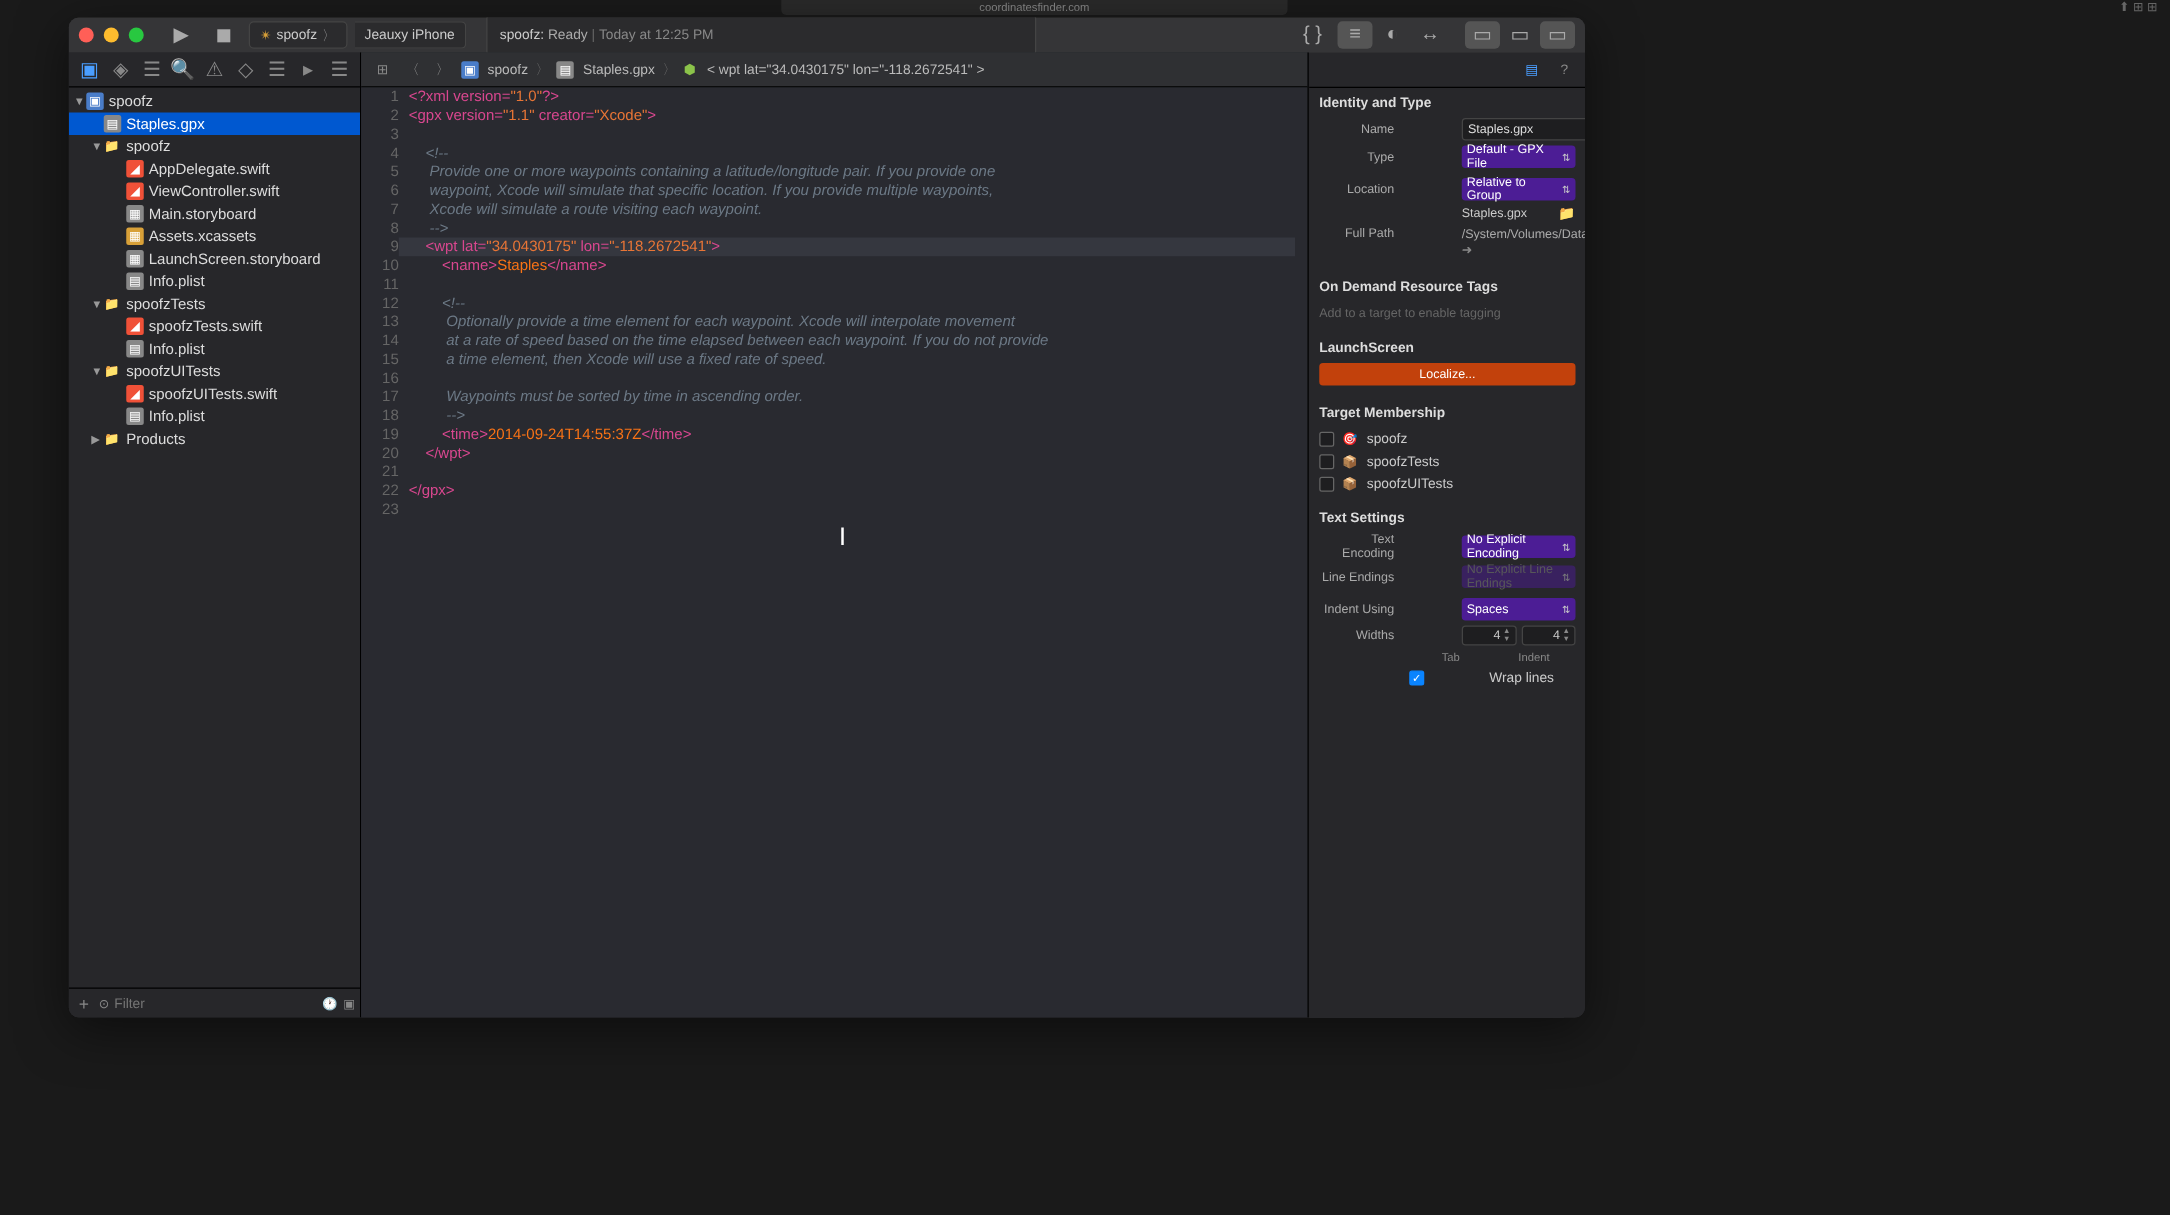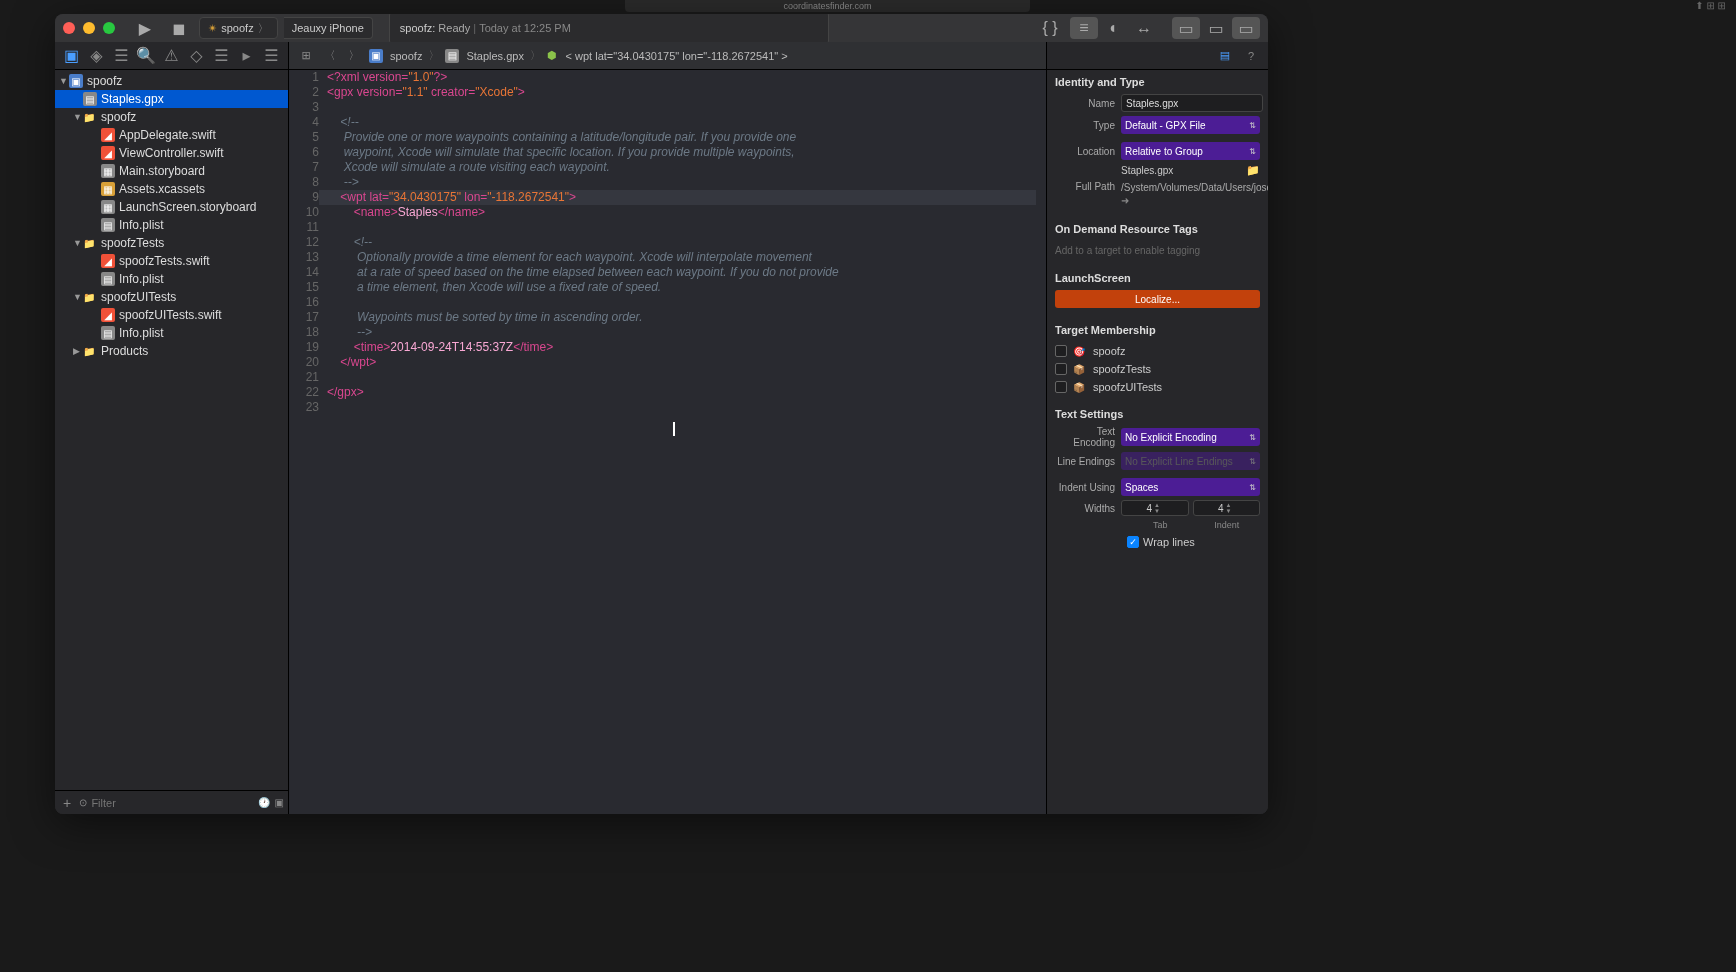--- a/index.html
+++ b/index.html
@@ -45,28 +45,28 @@
 .jump-bar { height: 28px; background: #2f3033; border-bottom: 1px solid #000; display: flex; align-items: center; padding: 0 6px; font-size: 11px; color: #bbb; gap: 2px; }
 .jb-btn { width: 22px; height: 22px; display: flex; align-items: center; justify-content: center; color: #888; cursor: pointer; }
 .jb-seg { display: flex; align-items: center; gap: 3px; cursor: pointer; padding: 0 2px; }
 .jb-sep { color: #666; margin: 0 2px; }
 .code-editor { flex: 1; display: flex; font-family: "SF Mono", Menlo, monospace; font-size: 12px; overflow: auto; background: #292a30; }
 .gutter { width: 38px; text-align: right; padding-right: 8px; color: #666; user-select: none; flex-shrink: 0; }
 .gutter div { height: 15px; line-height: 15px; }
 .code { flex: 1; color: #ddd; white-space: pre; padding-right: 10px; }
 .code div { height: 15px; line-height: 15px; }
 .code .line-hl { background: #35373f; margin-left: -8px; padding-left: 8px; }
-.t-tag { color: #d9478f; } .t-attr { color: #d9478f; } .t-str { color: #e87536; } .t-comm { color: #6c7986; font-style: italic; } .t-text { color: #f9a8d4; text-align: center; } .t-pi { color: #d9478f; }
+.t-tag { color: #d9478f; } .t-attr { color: #d9478f; } .t-str { color: #e87536; } .t-comm { color: #6c7986; font-style: italic; } .t-text { color: #f97316; text-align: center; } .t-pi { color: #d9478f; }
 .inspector { width: 222px; background: #27272a; border-left: 1px solid #000; display: flex; flex-direction: column; font-size: 11px; color: #ccc; overflow-y: auto; }
 .insp-tabs { height: 28px; display: flex; align-items: center; justify-content: flex-end; border-bottom: 1px solid #000; padding: 0 8px; gap: 8px; }
 .insp-tab { width: 18px; height: 18px; display: flex; align-items: center; justify-content: center; color: #888; cursor: pointer; }
 .insp-tab.active { color: #4a9eff; }
 .insp-section { padding: 6px 8px; }
 .insp-section-title { font-weight: 600; color: #ddd; font-size: 11px; margin-bottom: 6px; }
-.insp-row { display: flex; align-items: center; margin-bottom: 4px; }
+.insp-row { display: flex; align-items: center; margin-bottom: 4px; gap: 48px; }
 .insp-label { width: 66px; text-align: right; color: #aaa; font-size: 10px; padding-right: 6px; flex-shrink: 0; }
 .insp-input { flex: 1; background: #1e1e20; border: 1px solid #444; border-radius: 3px; padding: 2px 4px; color: #ddd; font-size: 10px; height: 18px; }
 .insp-select { flex: 1; background: #4c1d95; border-radius: 3px; padding: 2px 4px; color: #fff; font-size: 10px; height: 18px; display: flex; align-items: center; justify-content: space-between; }
 .insp-select .arrows { color: #ccc; font-size: 8px; }
 .insp-select.disabled { opacity: 0.5; color: #888; }
 .insp-placeholder { color: #666; font-size: 10px; padding: 4px 0; }
 .insp-button { flex: 1; height: 18px; background: #c2410c; border-radius: 3px; color: #fff; font-size: 10px; display: flex; align-items: center; justify-content: center; }
 .target-row { display: flex; align-items: center; gap: 6px; padding: 2px 0; }
 .checkbox { width: 12px; height: 12px; border: 1px solid #666; border-radius: 2px; background: #1e1e20; flex-shrink: 0; display: flex; align-items: center; justify-content: center; }
 .checkbox.checked { background: #0a84ff; border-color: #0a84ff; }

